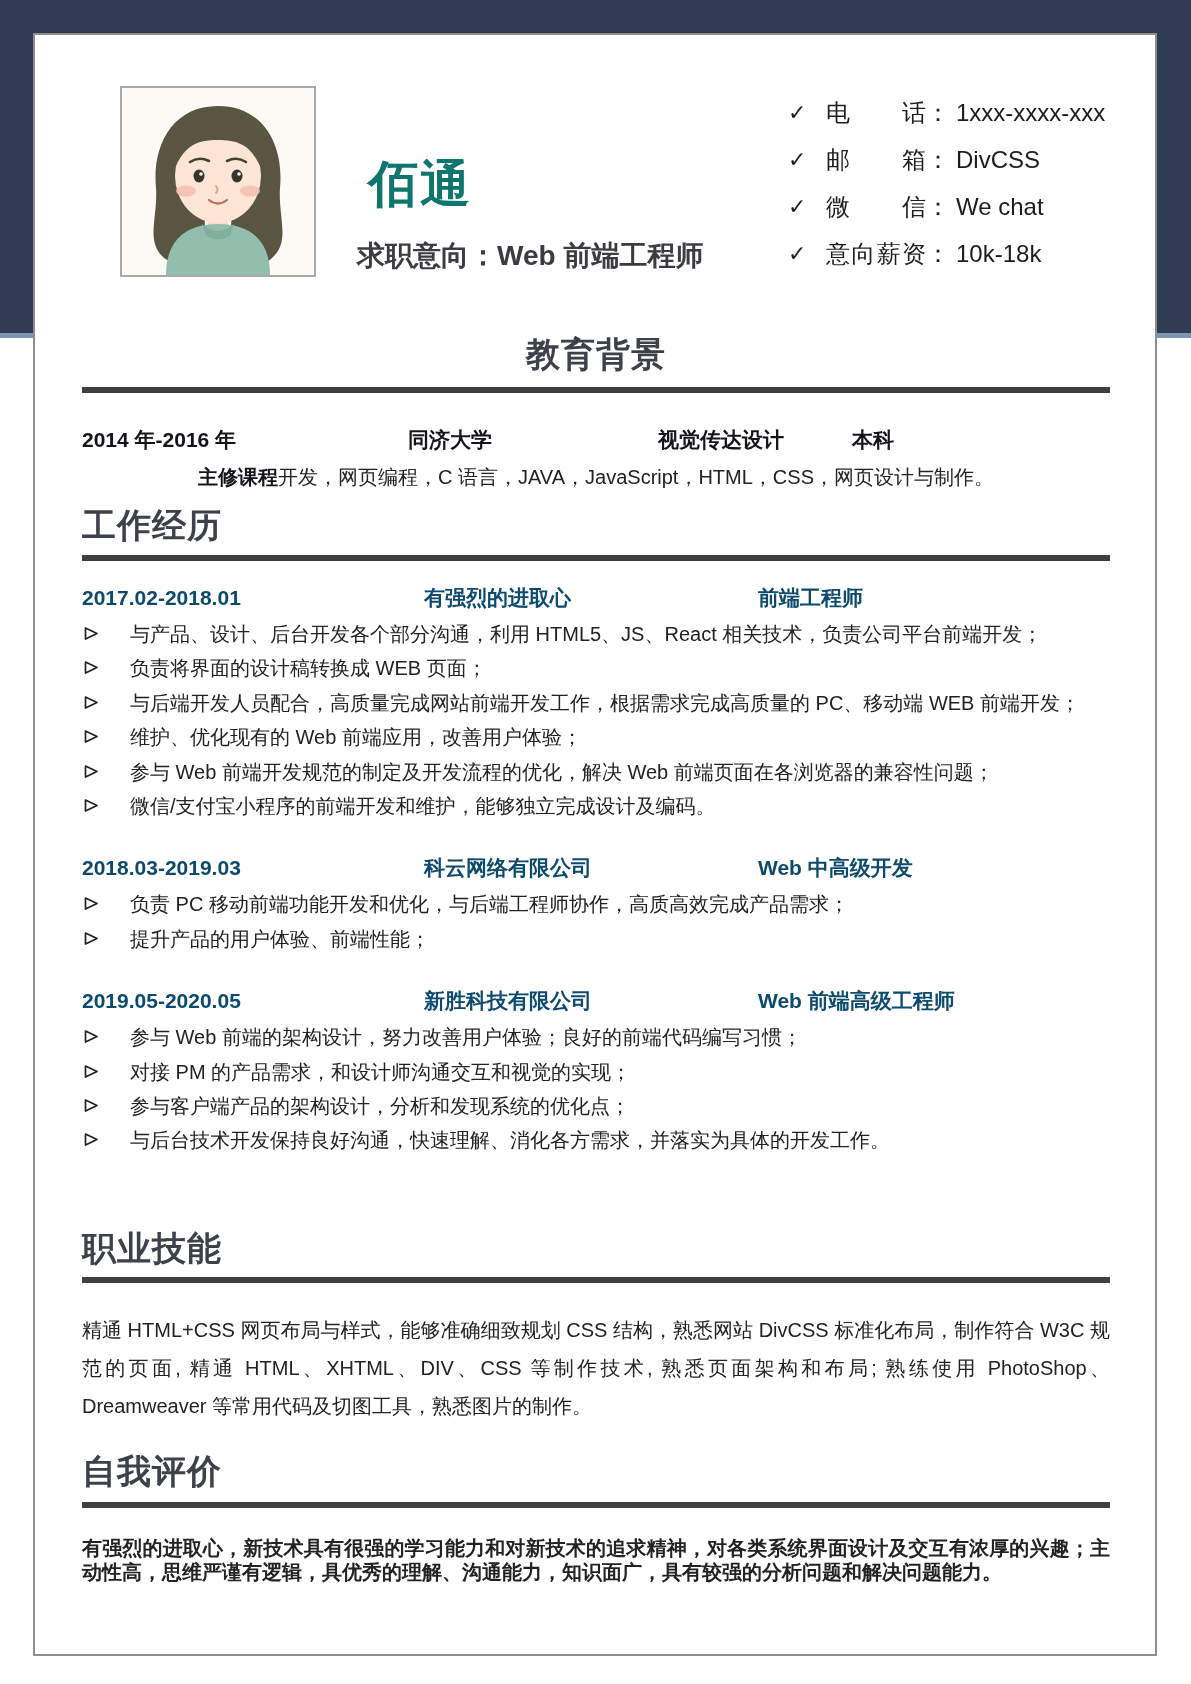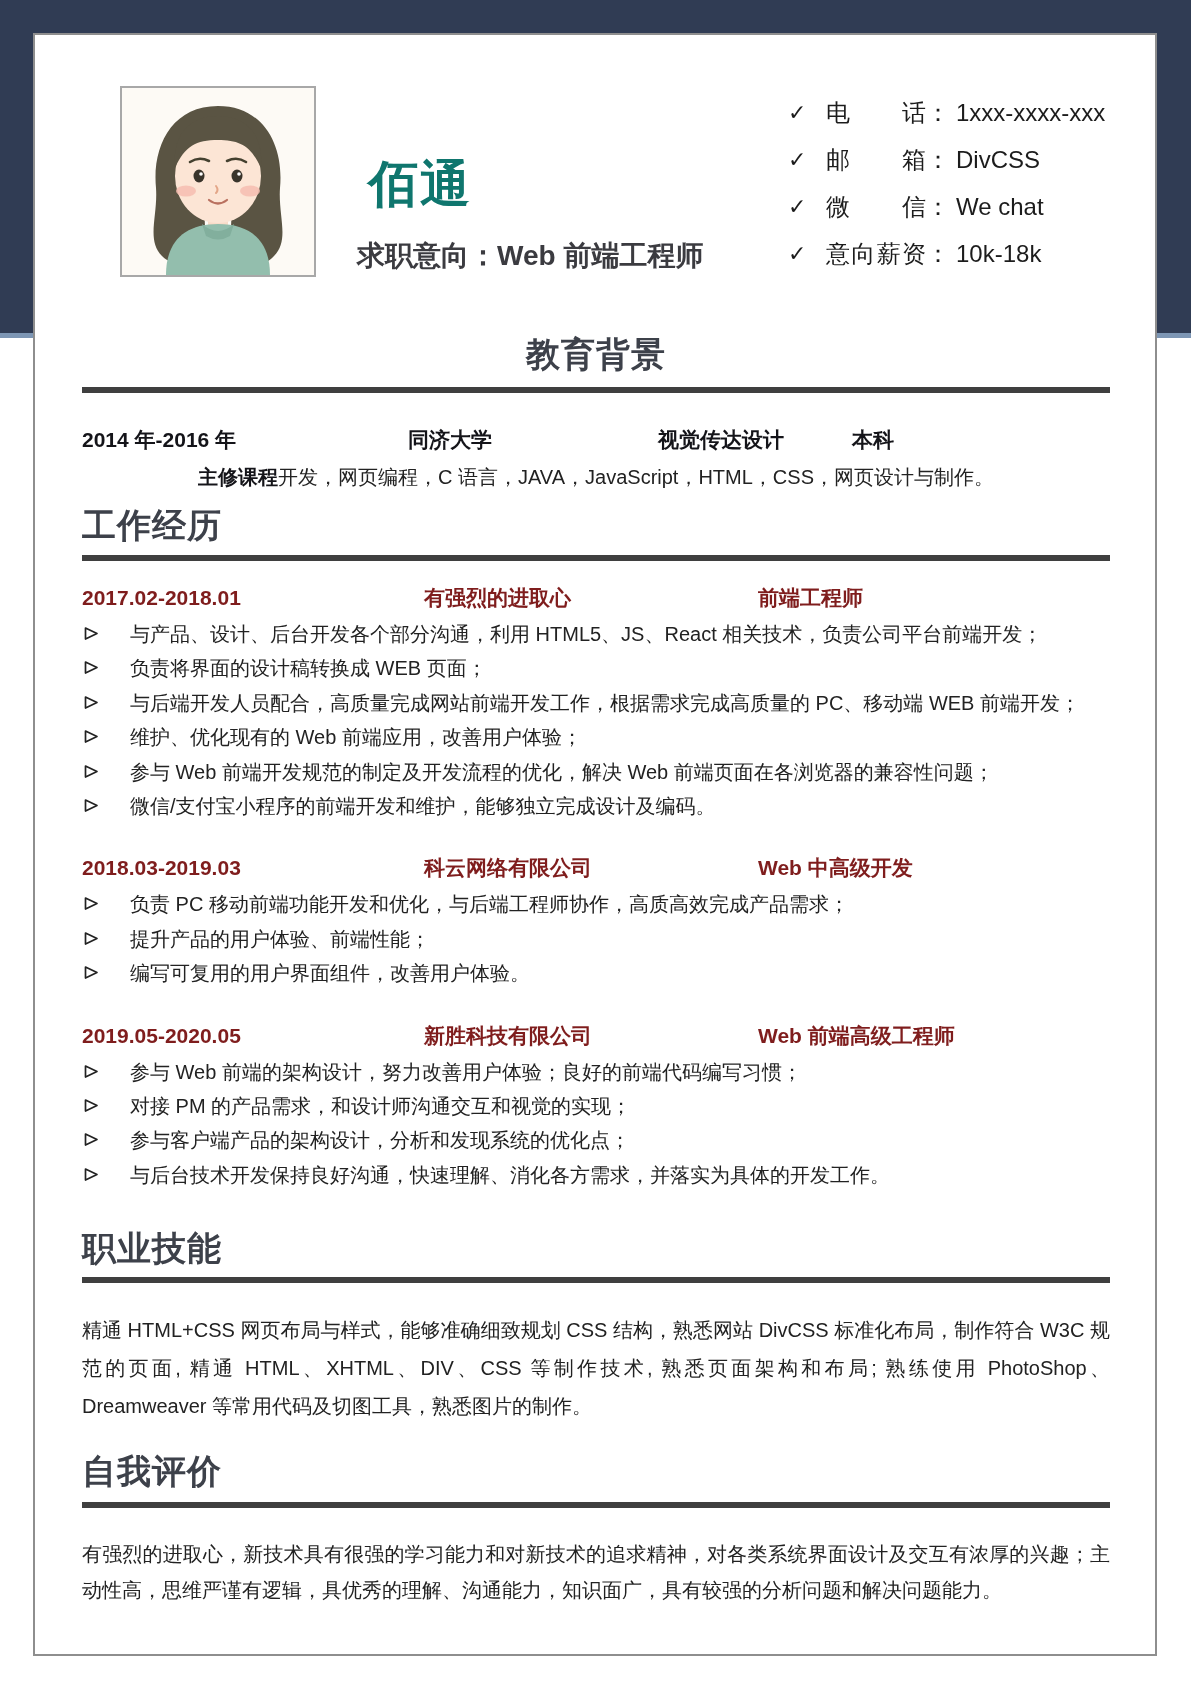--- a/index.html
+++ b/index.html
@@ -48,33 +48,33 @@
   .edu-row span{position:absolute;top:0;}
   .edu-period{left:0;}
   .edu-school{left:326px;}
   .edu-major{left:576px;}
   .edu-degree{left:770px;}
   .edu-courses{margin-top:13px;font-size:20px;line-height:24px;color:#222;}
   .edu-courses b{color:#141419;}
 
   .job{margin:0;}
   .job-head{position:relative;height:26px;line-height:26px;margin-top:24px;
-            font-size:21px;font-weight:700;color:#7f1d1d;}
+            font-size:21px;font-weight:700;color:#0c4a6e;}
   .job-head span{position:absolute;top:0;}
   .job-period{left:0;}
   .job-company{left:342px;}
   .job-role{left:676px;}
   .job-head.gap2{margin-top:32px;}
   ul.bullets{list-style:none;margin:6px 0 0 0;padding:0;}
   ul.bullets li{position:relative;padding-left:48px;line-height:34.4px;
                 font-size:20px;color:#222;}
   .arrow{position:absolute;left:2px;top:9px;width:15px;height:15px;}
 
   .para{margin-top:28px;font-size:20px;line-height:38px;color:#222;text-align:justify;}
-  .sec.selfeval .para{line-height:36px;}
+  .sec.selfeval .para{line-height:24px;font-weight:bold;}
 
   .sec.edu{top:301px;text-align:center;}
   .sec.work{top:472px;}
   .sec.skills{top:1195px;}
   .sec.selfeval{top:1418px;}
 </style>
 </head>
 <body>
 
 <div id="stage">
@@ -179,23 +179,20 @@
       <span class="job-company">科云网络有限公司</span>
       <span class="job-role">Web 中高级开发</span>
     </div>
     <ul class="bullets">
               <li><svg class="arrow" viewBox="0 0 15 15">
                   <path d="M1.5 2 L13 7.5 L1.5 13 Z" fill="#ffffff" stroke="#222222" stroke-width="1.7" stroke-linejoin="round"></path>
                 </svg><span>负责 PC 移动前端功能开发和优化，与后端工程师协作，高质高效完成产品需求；</span></li>
               <li><svg class="arrow" viewBox="0 0 15 15">
                   <path d="M1.5 2 L13 7.5 L1.5 13 Z" fill="#ffffff" stroke="#222222" stroke-width="1.7" stroke-linejoin="round"></path>
                 </svg><span>提升产品的用户体验、前端性能；</span></li>
-              <li><svg class="arrow" viewBox="0 0 15 15">
-                  <path d="M1.5 2 L13 7.5 L1.5 13 Z" fill="#ffffff" stroke="#222222" stroke-width="1.7" stroke-linejoin="round"></path>
-                </svg><span>编写可复用的用户界面组件，改善用户体验。</span></li>
             </ul>
   </div>
 
   <div class="job">
     <div class="job-head gap2">
       <span class="job-period">2019.05-2020.05</span>
       <span class="job-company">新胜科技有限公司</span>
       <span class="job-role">Web 前端高级工程师</span>
     </div>
     <ul class="bullets">

